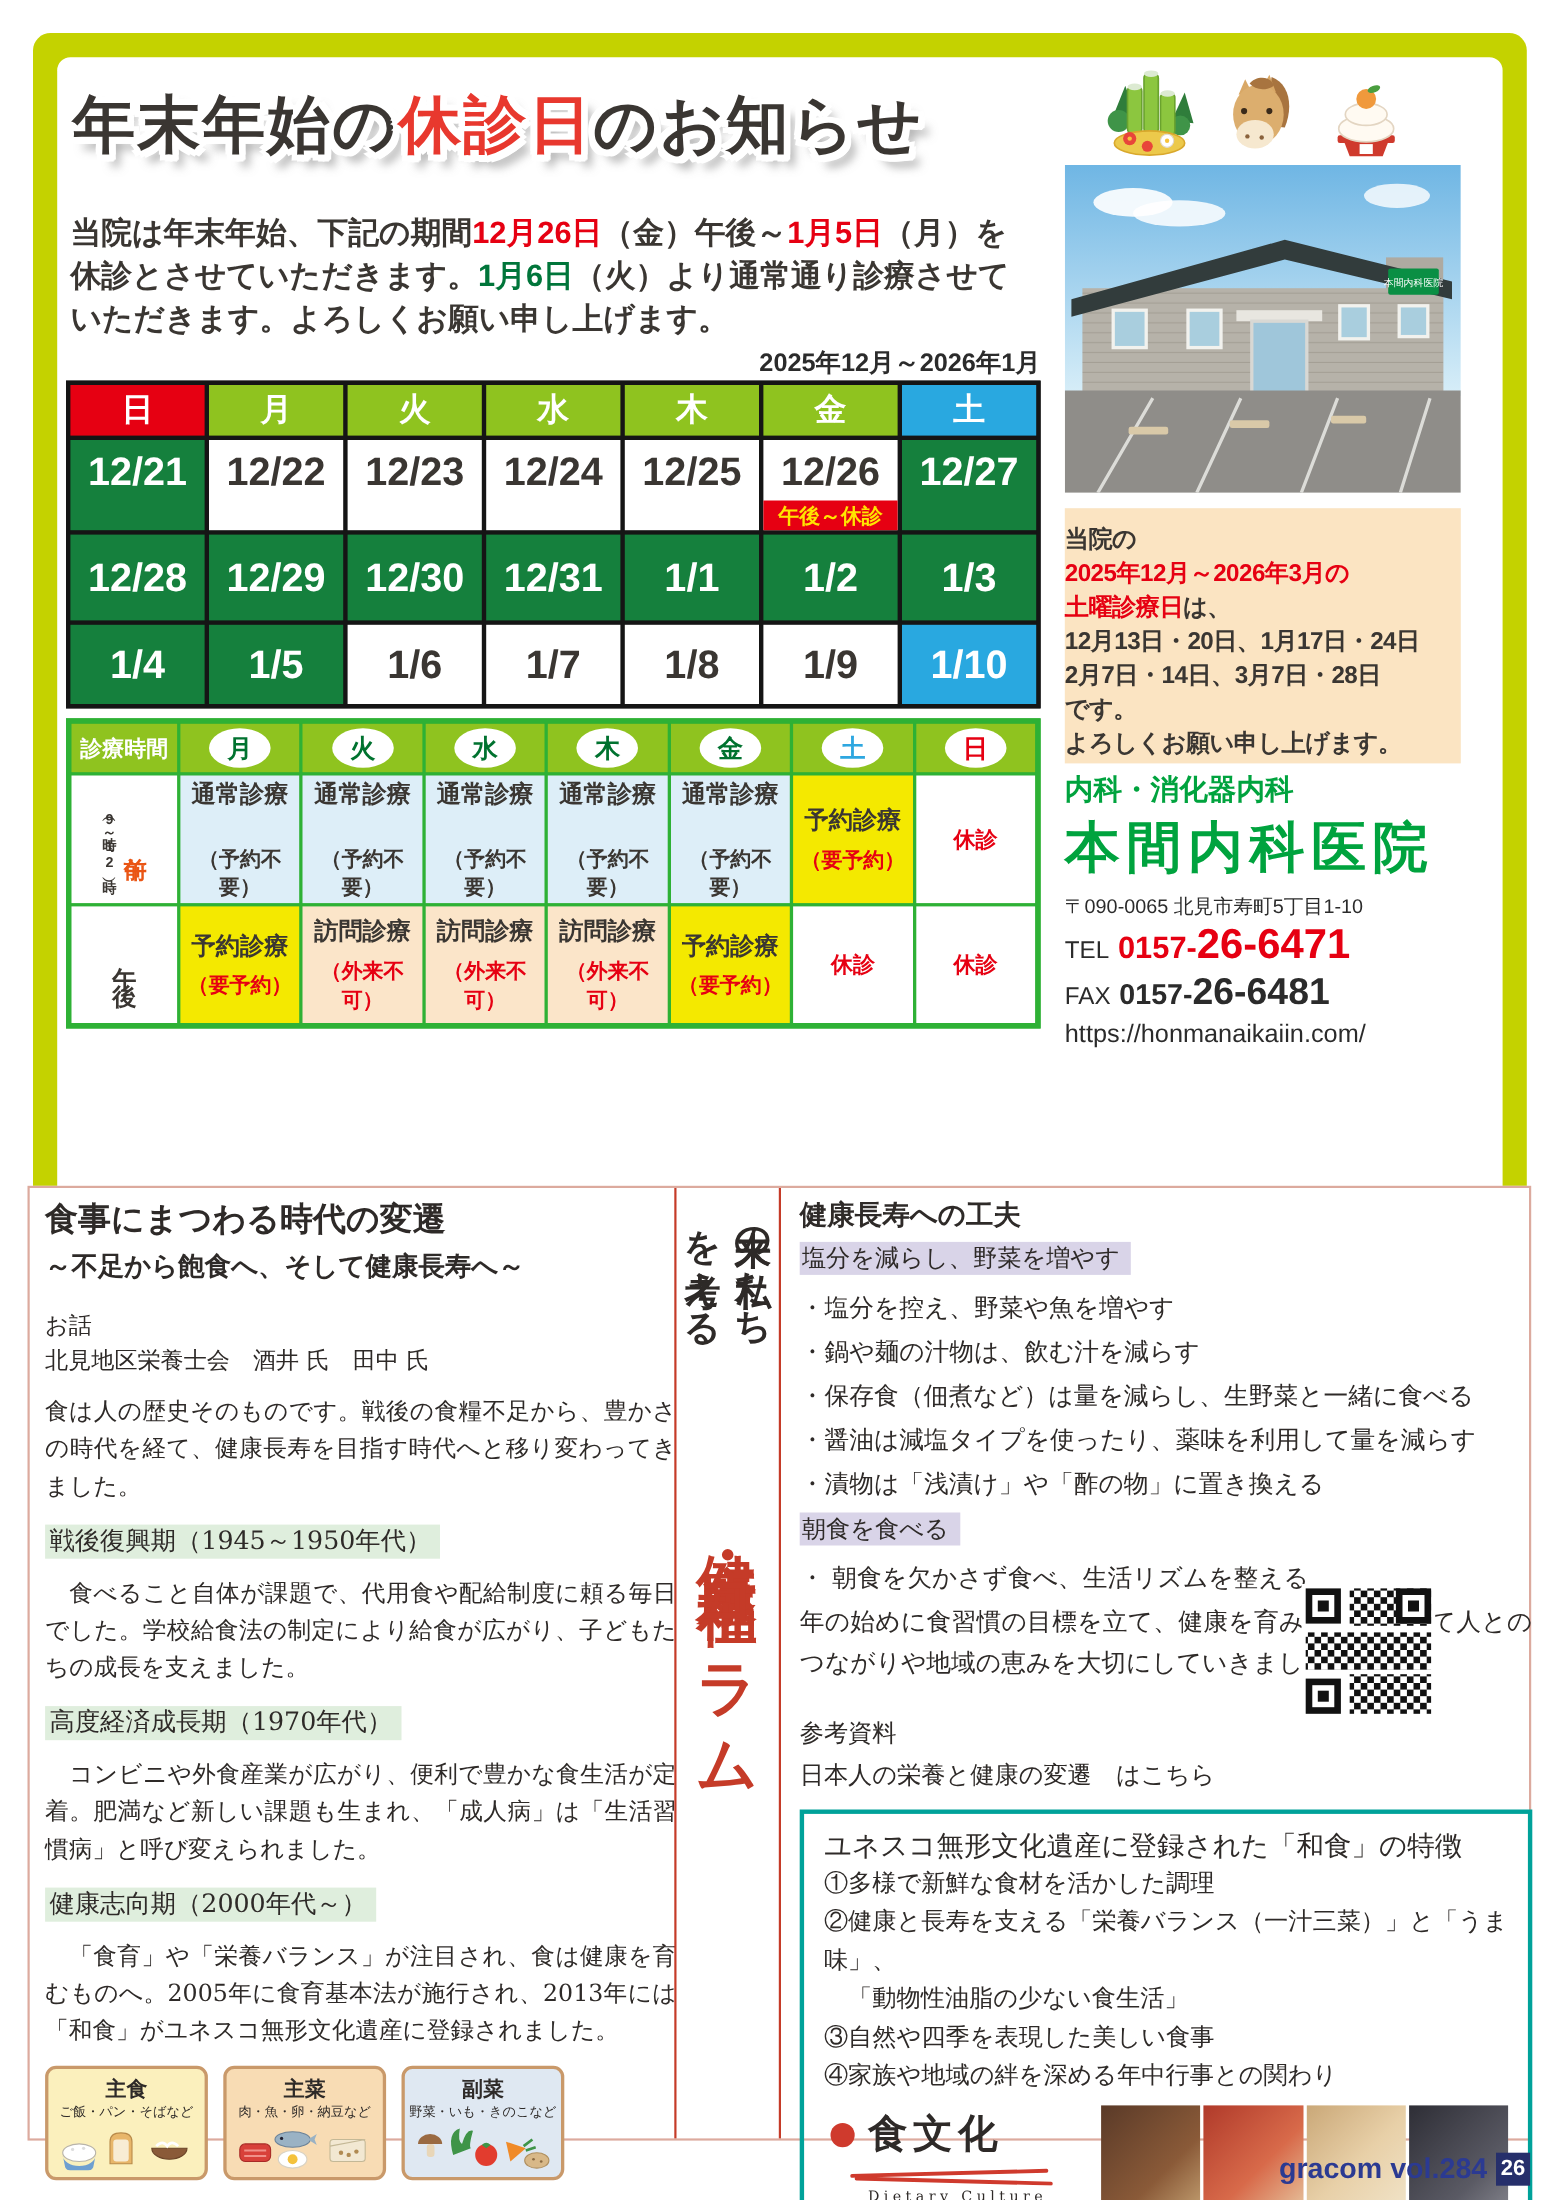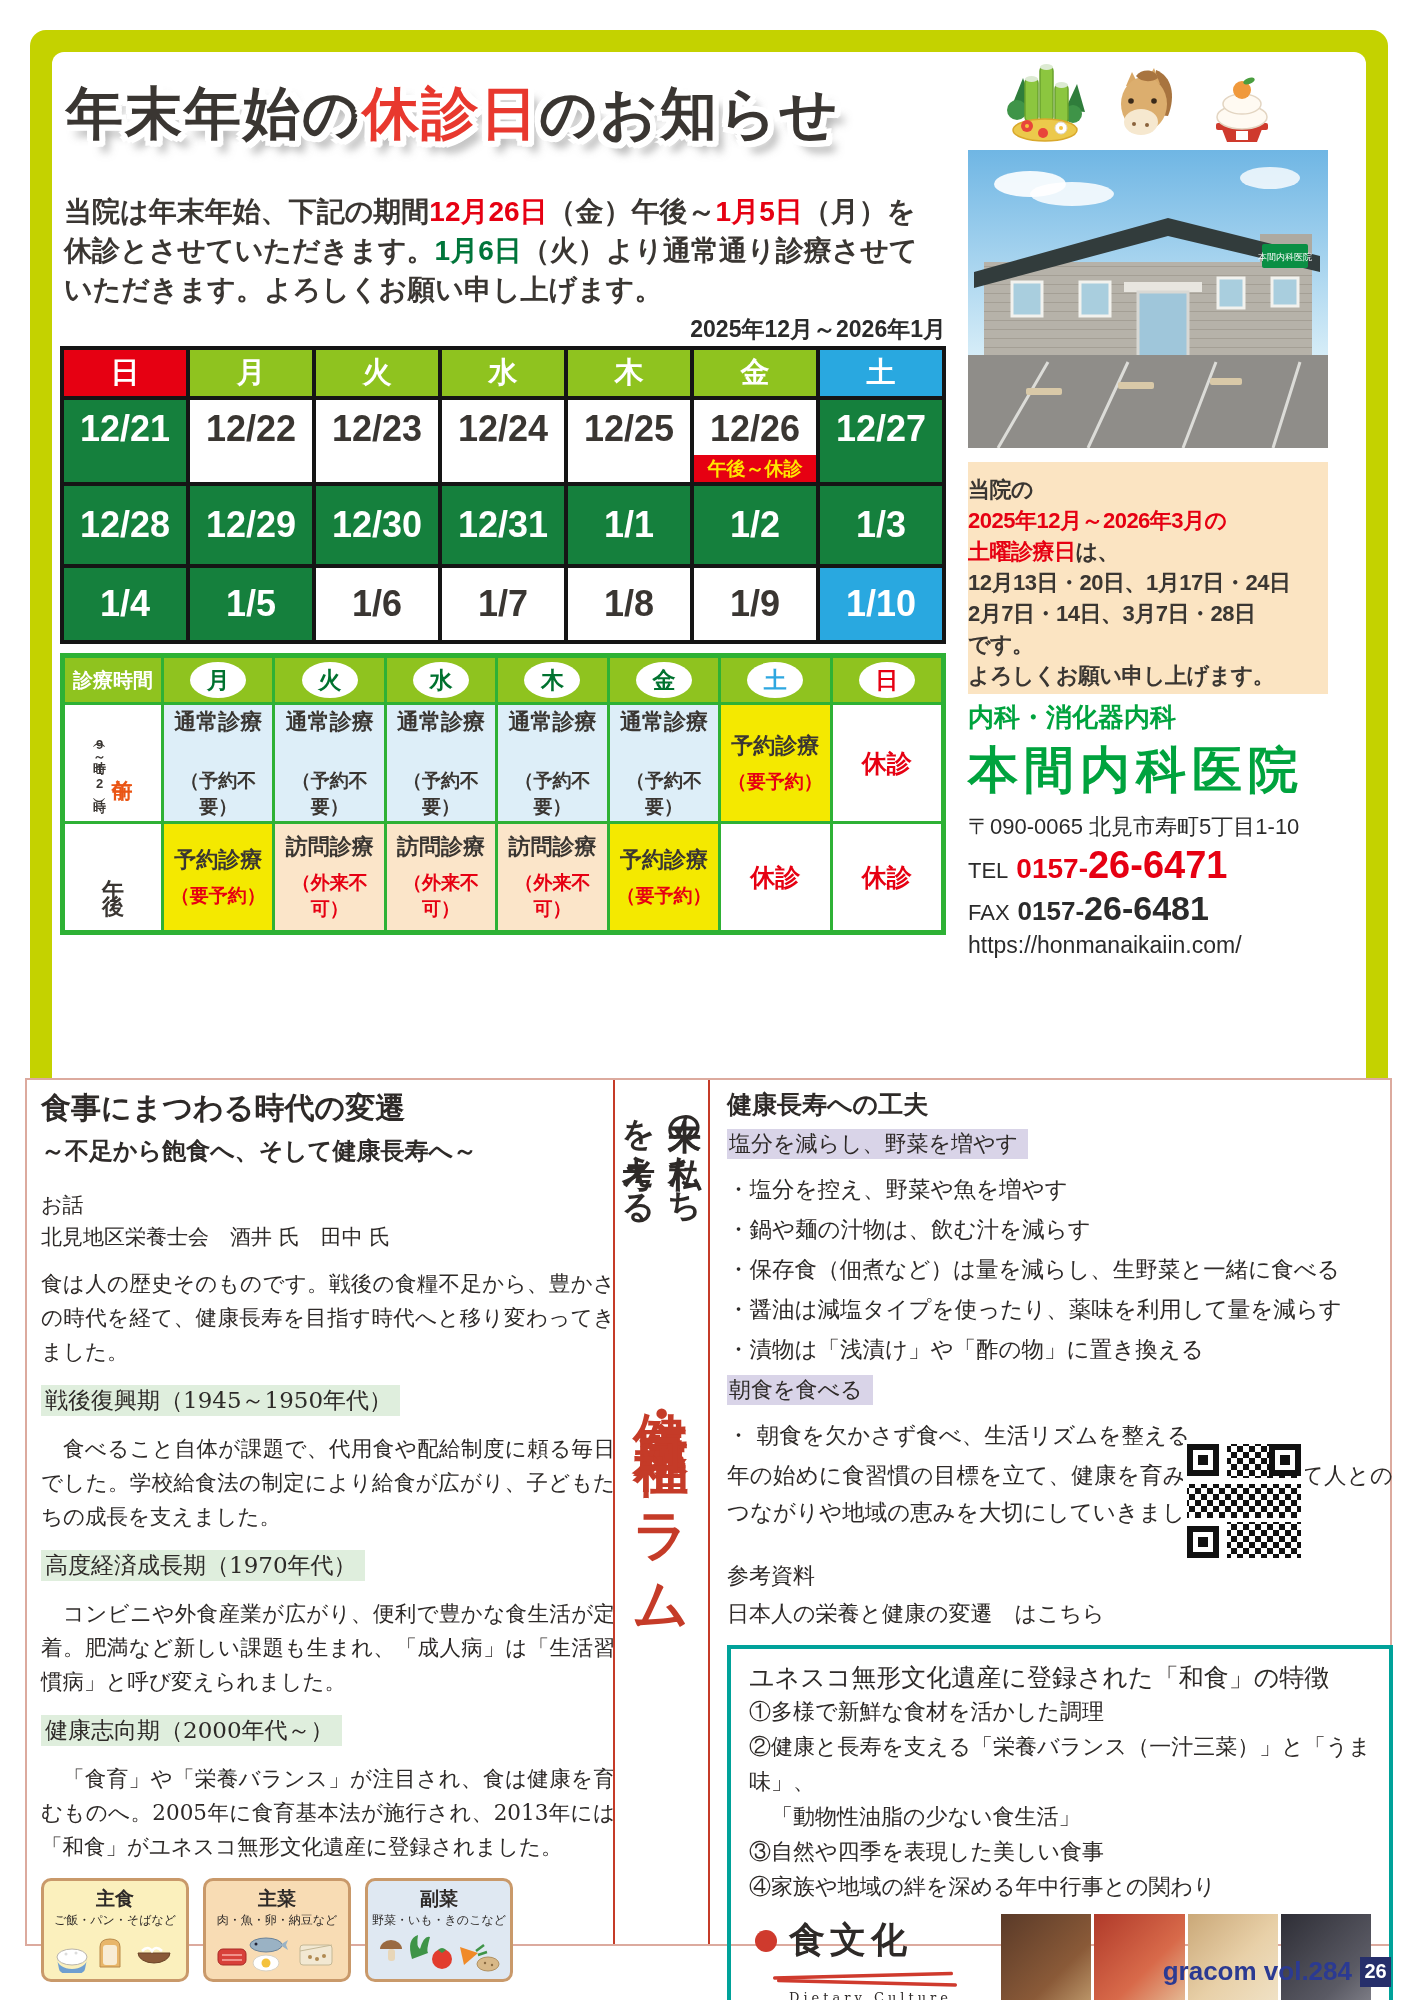--- a/index.html
+++ b/index.html
@@ -48,34 +48,34 @@
   .hc { background:#fff; display:flex; flex-direction:column; align-items:center; justify-content:center; text-align:center; }
   .h-hd { background:#8fc31f; }
   .corner { background:#8fc31f; color:#fff; font-weight:bold; font-size:20px; }
   .dayc { width:56px; height:36px; border-radius:50%; background:#fff; display:flex;
           align-items:center; justify-content:center; font-size:23px; font-weight:bold; }
   .d-green { color:#00722f; } .d-blue { color:#2ea7e0; } .d-red { color:#e60012; }
   .h-blue { background:#ddeef8;gap:23px; } .h-yellow { background:#f4e900; } .h-peach { background:#fbe5c9; }
   .hl1 { font-size:22px; font-weight:bold; color:#3a3632; }
   .hl2 { font-size:19px; font-weight:bold; color:#3a3632; margin-top:8px; }
   .h-yellow .hl2, .h-peach .hl2 { color:#e60012; }
-  .h-closed .hl1 { color:#e60012; font-size:25px; }
+  .h-closed .hl1 { color:#e60012; font-size:20px; }
   .vlab { writing-mode:vertical-rl; text-orientation:upright; font-weight:bold; }
   .vlab span { display:block; }
   .am-main { color:#ea5514; font-size:21px; }
   .am-time { font-size:13px; letter-spacing:-1px; color:#3a3632; }
   .pm-main { font-size:22px; letter-spacing:16px; color:#3a3632; }
 
   .photo { position:absolute; left:916px; top:98px; width:360px; height:298px; }
   .satbox { position:absolute; left:916px; top:410px; width:360px; height:232px; background:#fbe4c2;
             text-align:left; font-size:22px; font-weight:bold; line-height:31px; padding-top:12px; letter-spacing:-0.5px; }
   .clinic { position:absolute; left:916px; top:648px; width:390px; }
   .cl-dept { color:#00a33e; font-size:26px; font-weight:bold; }
   .cl-name { color:#00a33e; font-size:50px; font-weight:bold; letter-spacing:6px; margin-top:2px; white-space:nowrap; }
-  .cl-addr { font-size:22px; margin-top:8px; color:#2b2b2b; }
+  .cl-addr { font-size:18px; margin-top:8px; color:#2b2b2b; }
   .cl-line { margin-top:2px; white-space:nowrap; }
   .cl-lbl { font-size:22px; color:#2b2b2b; margin-right:8px; }
   .cl-tel-a { font-size:28px; font-weight:bold; color:#e60012; }
   .cl-tel-n { font-size:38px; font-weight:bold; color:#e60012; }
   .cl-fax-a { font-size:26px; font-weight:bold; color:#2b2b2b; }
   .cl-fax-n { font-size:34px; font-weight:bold; color:#2b2b2b; }
   .cl-url { font-size:23px; color:#2b2b2b; margin-top:4px; }
 
   
   .bframe { position:absolute; left:25px; top:1078px; width:1367px; height:868px;

